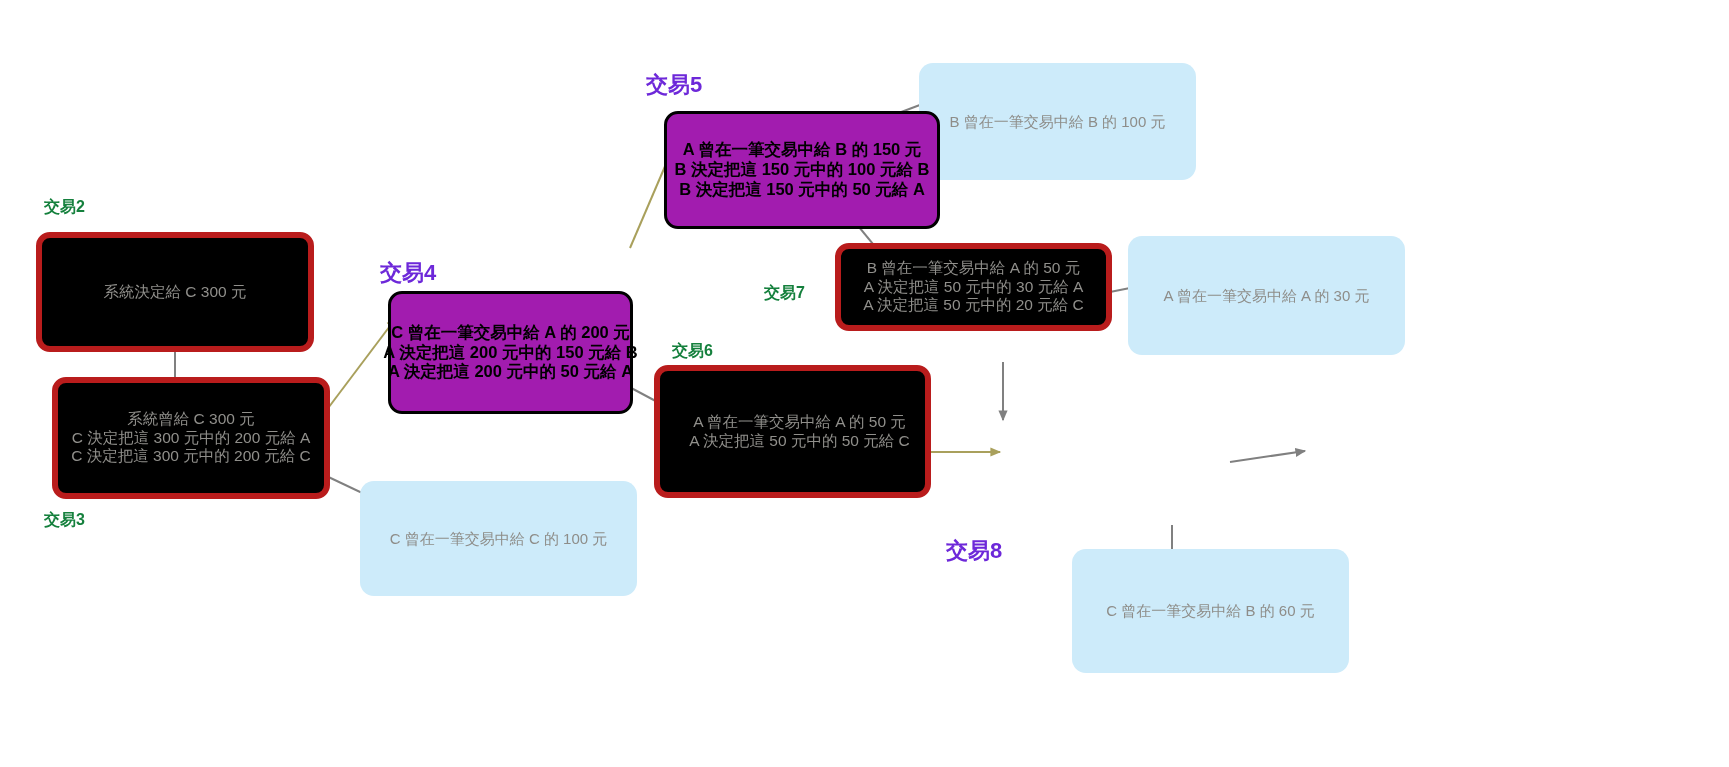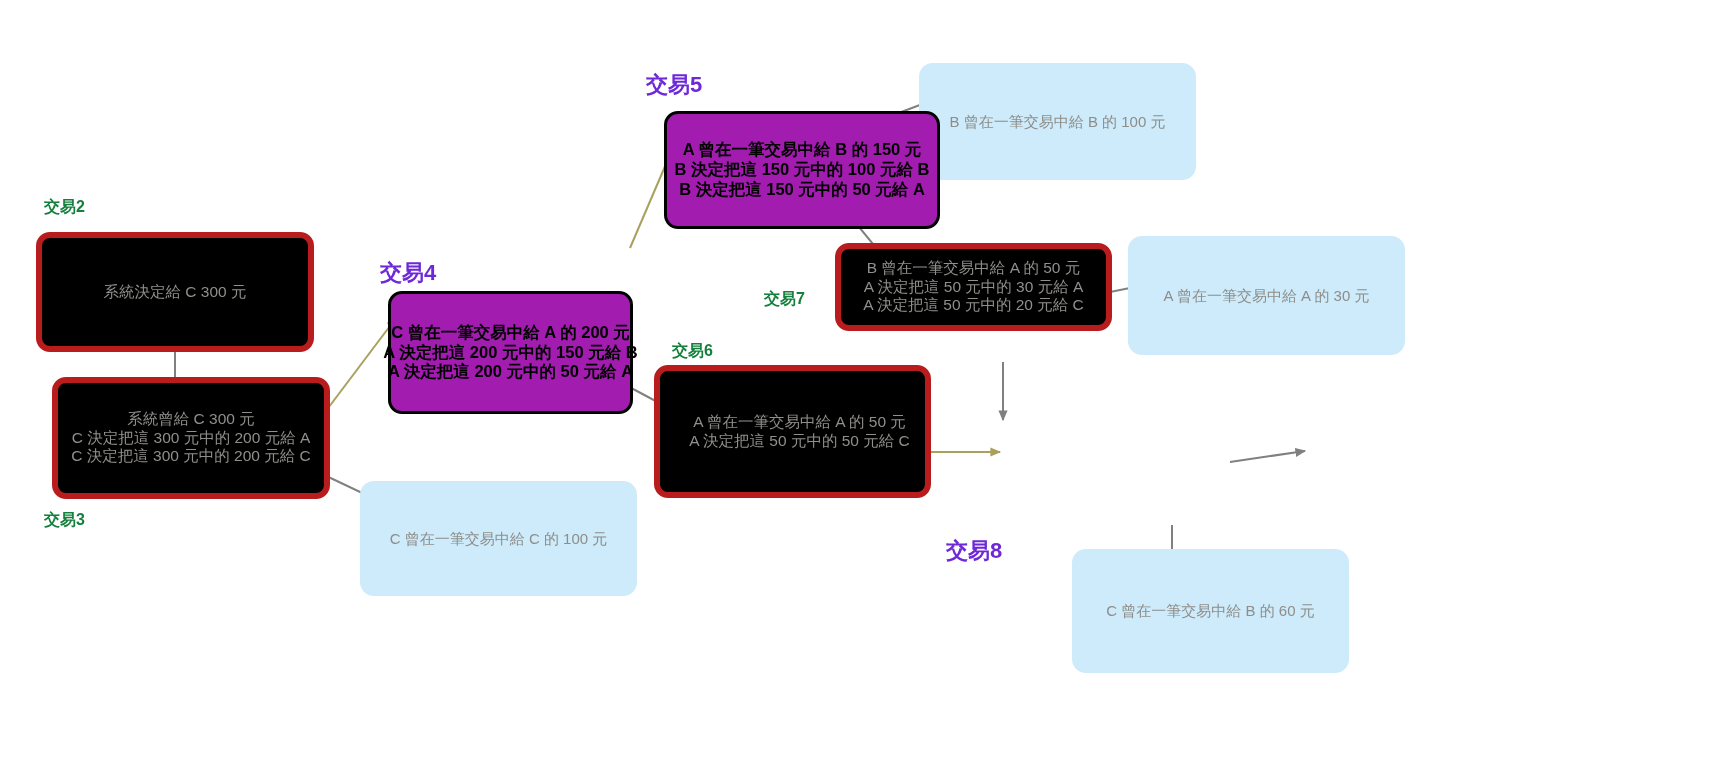--- a/index.html
+++ b/index.html
@@ -153,15 +153,15 @@
       <div class="line">A 曾在一筆交易中給 A 的 30 元</div>
     </div>
     <div class="node future" style="left: 1072px; top: 549px; width: 277px; height: 124px;">
       <div class="line">C 曾在一筆交易中給 B 的 60 元</div>
     </div>
     <div class="tlabel past" style="left: 44px; top: 197px;">交易2</div>
     <div class="tlabel past" style="left: 44px; top: 510px;">交易3</div>
     <div class="tlabel active" style="left: 380px; top: 258px;">交易4</div>
     <div class="tlabel active" style="left: 646px; top: 70px;">交易5</div>
     <div class="tlabel past" style="left: 672px; top: 341px;">交易6</div>
-    <div class="tlabel past" style="left: 764px; top: 289px;">交易7</div>
+    <div class="tlabel past" style="left: 764px; top: 283px;">交易7</div>
     <div class="tlabel active" style="left: 946px; top: 536px;">交易8</div>
   </div>
 
 </body></html>

